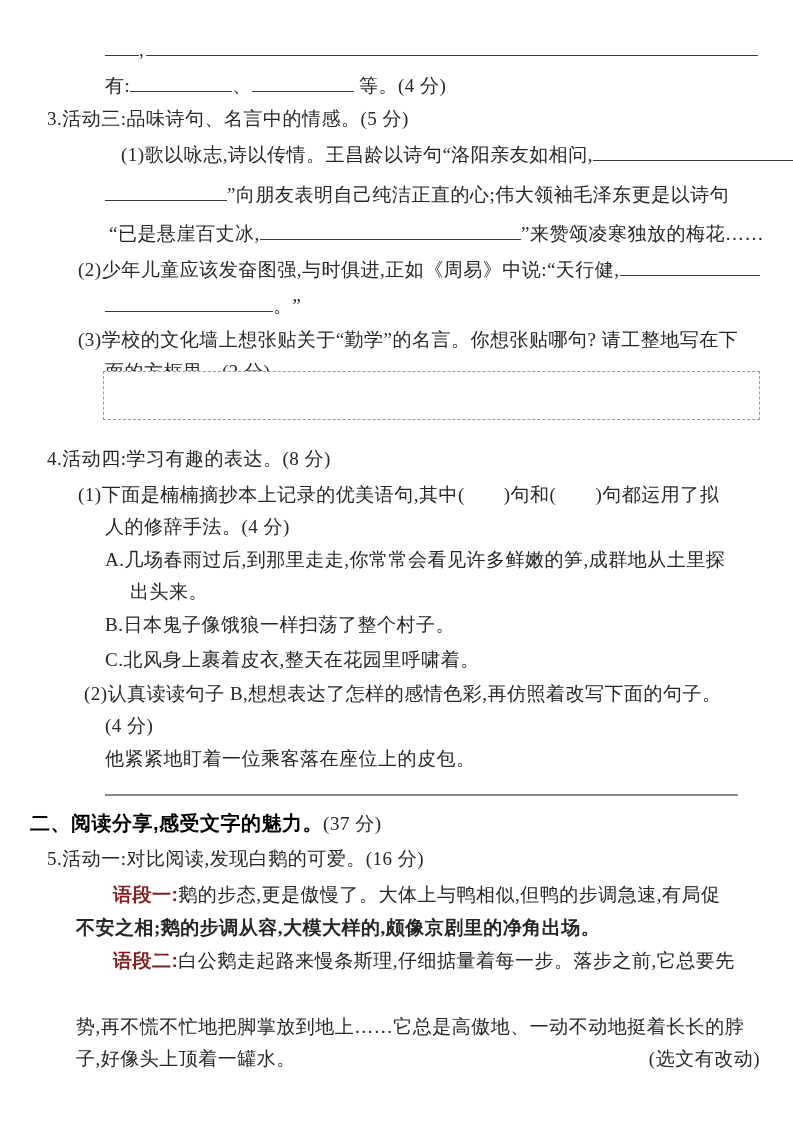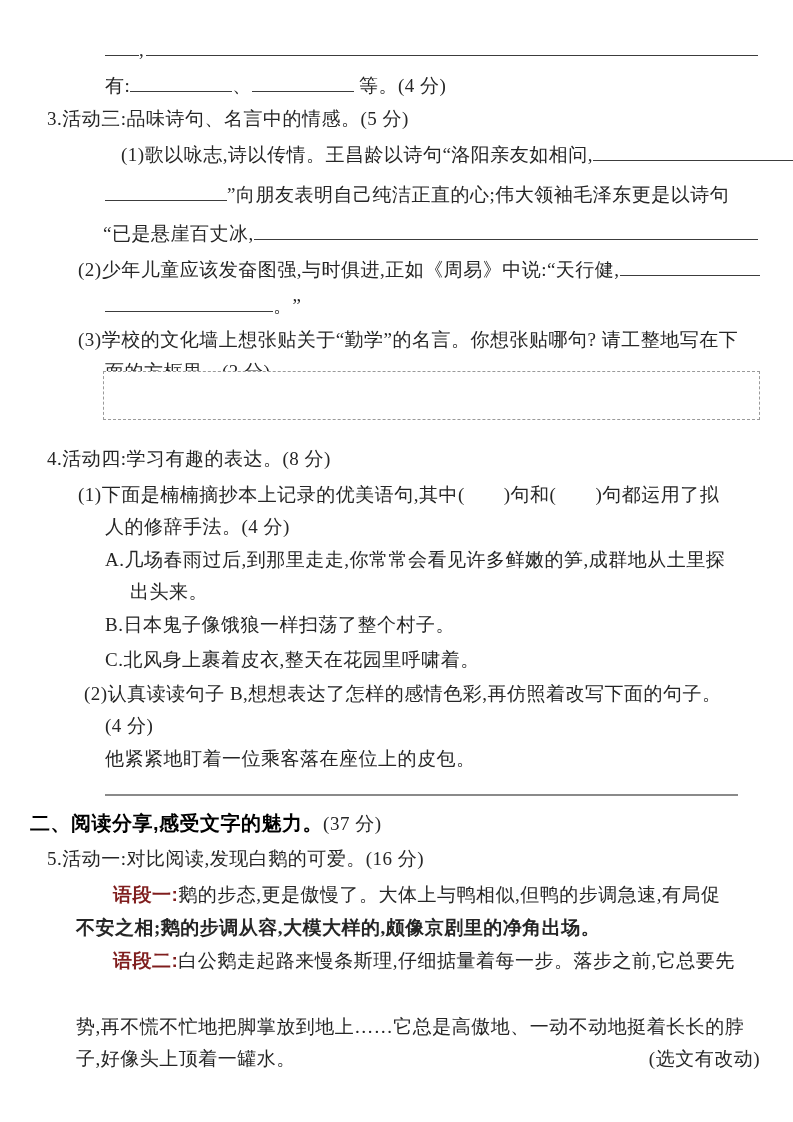--- a/index.html
+++ b/index.html
@@ -51,23 +51,24 @@
 
   <div class="line" style="top:106px;left:47px;">3.活动三:品味诗句、名言中的情感。(5 分)</div>
 
   <div class="line flexline" style="top:142px;left:78px;width:682px;margin-left:43px;">
     <span>(1)歌以咏志,诗以传情。王昌龄以诗句“洛阳亲友如相问,</span>
       <span class="blank grow"></span>
   </div>
   <div class="line" style="top:182px;left:105px;">
     <span class="blank" style="width:122px;"></span><span>”向朋友表明自己纯洁正直的心;伟大领袖毛泽东更是以诗句</span>
   </div>
-  <div class="line flexline" style="top:221px;left:103px;width:655px;">
+  <div class="line flexline" style="top:221px;left:109px;width:655px;">
     <span>“已是悬崖百丈冰,</span>
       <span class="blank grow"></span>
+      <span>”来赞颂凌寒独放的梅花……</span>
   </div>
 
   <div class="line flexline" style="top:257px;left:78px;width:682px;">
     <span>(2)少年儿童应该发奋图强,与时俱进,正如《周易》中说:“天行健,</span>
       <span class="blank grow"></span>
   </div>
   <div class="line" style="top:293px;left:105px;">
     <span class="blank" style="width:168px;"></span><span>。”</span>
   </div>
 

